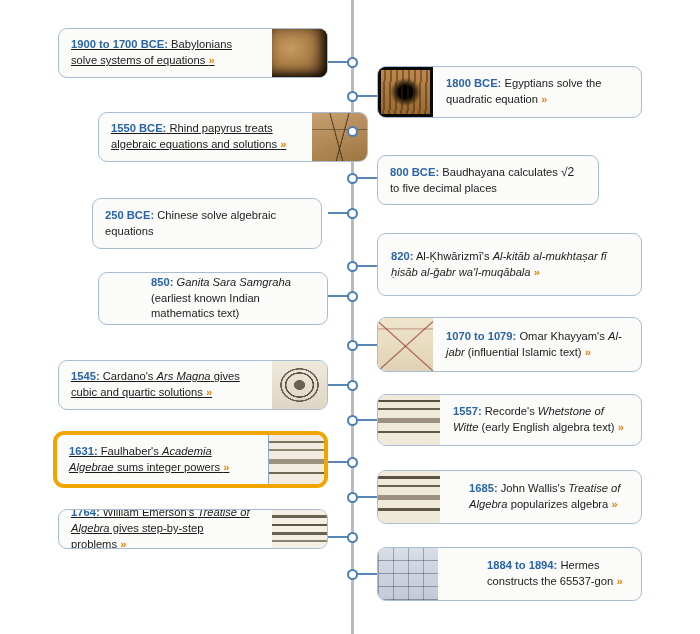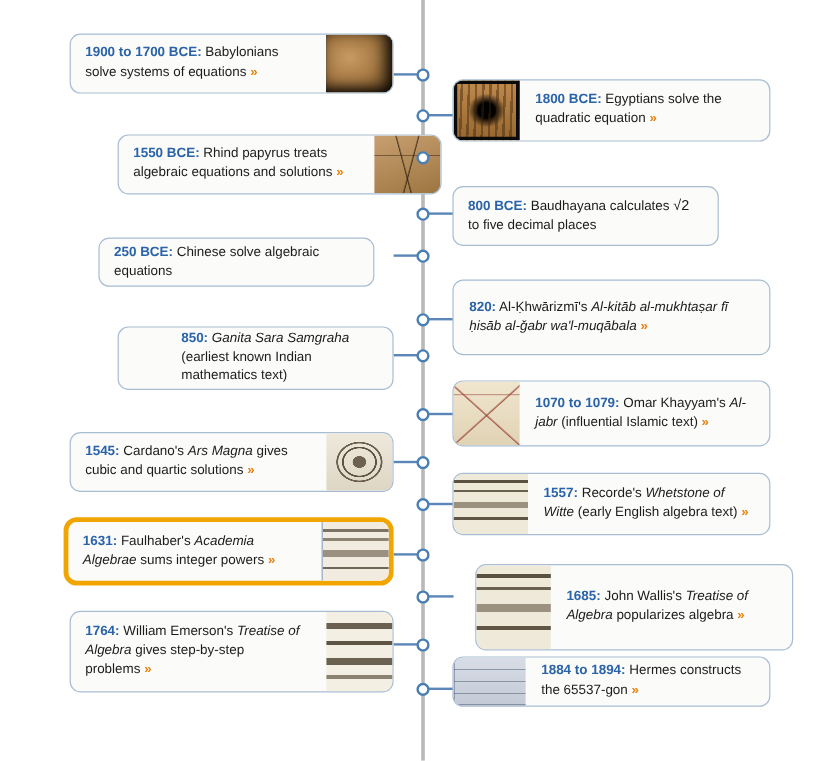--- a/index.html
+++ b/index.html
@@ -57,21 +57,21 @@
   }
   .card-text{
     flex:1 1 auto;
     padding:9px 12px;
     font-size:11.2px;
     line-height:1.42;
     color:#1b1b1b;
     display:flex;
     align-items:center;
   }
-  .card.has-thumb-right .card-text{padding-right:20px;}
+  .card.has-thumb-right .card-text{padding-right:20px;text-decoration:underline;}
   .card.has-thumb-left .card-text{padding-left:13px;}
   .year{color:#2a63a8;font-weight:bold;}
   .ital{font-style:italic;}
   .arrow{color:#e8820c;font-weight:bold;font-size:11px;}
   .sqrt{font-size:12px;white-space:nowrap;}
 
   
   .thumb{
     flex:0 0 auto;
     align-self:stretch;
@@ -197,21 +197,21 @@
     </div>
     <div class="connector" style="top: 177px; left: 352px; width: 26px;"></div>
     <div class="node" style="left: 347px; top: 173px;"></div>
     <div class="card" style="left: 377px; top: 155px; width: 222px; height: 50px;">
       <div class="card-text">
         <div><span class="year">800 BCE:</span><span> Baudhayana calculates </span><span class="sqrt">√2</span><span> to five decimal places</span></div>
       </div>
     </div>
     <div class="connector" style="top: 212px; left: 328px; width: 25px;"></div>
     <div class="node" style="left: 347px; top: 208px;"></div>
-    <div class="card" style="left: 82px; top: 198px; width: 230px; height: 41px;">
+    <div class="card" style="left: 92px; top: 198px; width: 230px; height: 51px;">
       <div class="card-text">
         <div><span class="year">250 BCE:</span><span> Chinese solve algebraic equations</span></div>
       </div>
     </div>
     <div class="connector" style="top: 265px; left: 352px; width: 26px;"></div>
     <div class="node" style="left: 347px; top: 261px;"></div>
     <div class="card has-thumb-left" style="left: 377px; top: 233px; width: 265px; height: 63px; flex-direction: column;">
       <div class="thumb t-manuscript" style="width: 55px;"></div>
       <div class="card-text">
         <div><span class="year">820:</span><span> Al-Ḳhwārizmī's </span><span class="ital">Al-kitāb al-mukhtaṣar fī ḥisāb al-ǧabr wa'l-muqābala</span><span> </span><span class="arrow">»</span></div>
@@ -251,35 +251,35 @@
     <div class="connector" style="top: 461px; left: 328px; width: 25px;"></div>
     <div class="node" style="left: 347px; top: 457px;"></div>
     <div class="card highlight has-thumb-right" style="left: 53px; top: 431px; width: 275px; height: 57px;">
       <div class="card-text">
         <div><span class="year">1631:</span><span> Faulhaber's </span><span class="ital">Academia Algebrae</span><span> sums integer powers </span><span class="arrow">»</span></div>
       </div>
       <div class="thumb t-faulhaber" style="width: 55px;"></div>
     </div>
     <div class="connector" style="top: 496px; left: 352px; width: 26px;"></div>
     <div class="node" style="left: 347px; top: 492px;"></div>
-    <div class="card has-thumb-left" style="left: 396px; top: 470px; width: 265px; height: 72px;">
+    <div class="card has-thumb-left" style="left: 377px; top: 470px; width: 265px; height: 54px; gap: 16px;">
       <div class="thumb t-title" style="width: 62px;"></div>
       <div class="card-text">
         <div><span class="year">1685:</span><span> John Wallis's </span><span class="ital">Treatise of Algebra</span><span> popularizes algebra </span><span class="arrow">»</span></div>
       </div>
     </div>
     <div class="connector" style="top: 536px; left: 328px; width: 25px;"></div>
     <div class="node" style="left: 347px; top: 532px;"></div>
-    <div class="card has-thumb-right" style="left: 58px; top: 509px; width: 270px; height: 68px;">
+    <div class="card has-thumb-right" style="left: 58px; top: 509px; width: 270px; height: 40px;">
       <div class="card-text">
         <div><span class="year">1764:</span><span> William Emerson's </span><span class="ital">Treatise of Algebra</span><span> gives step-by-step problems </span><span class="arrow">»</span></div>
       </div>
       <div class="thumb t-emerson" style="width: 55px;"></div>
     </div>
     <div class="connector" style="top: 573px; left: 352px; width: 26px;"></div>
     <div class="node" style="left: 347px; top: 569px;"></div>
-    <div class="card has-thumb-left" style="left: 377px; top: 547px; width: 265px; height: 42px;">
+    <div class="card has-thumb-left" style="left: 377px; top: 547px; width: 265px; height: 54px; gap: 36px;">
       <div class="thumb t-hermes" style="width: 60px;"></div>
       <div class="card-text">
         <div><span class="year">1884 to 1894:</span><span> Hermes constructs the 65537-gon </span><span class="arrow">»</span></div>
       </div>
     </div>
   </div>
 
 </body></html>

